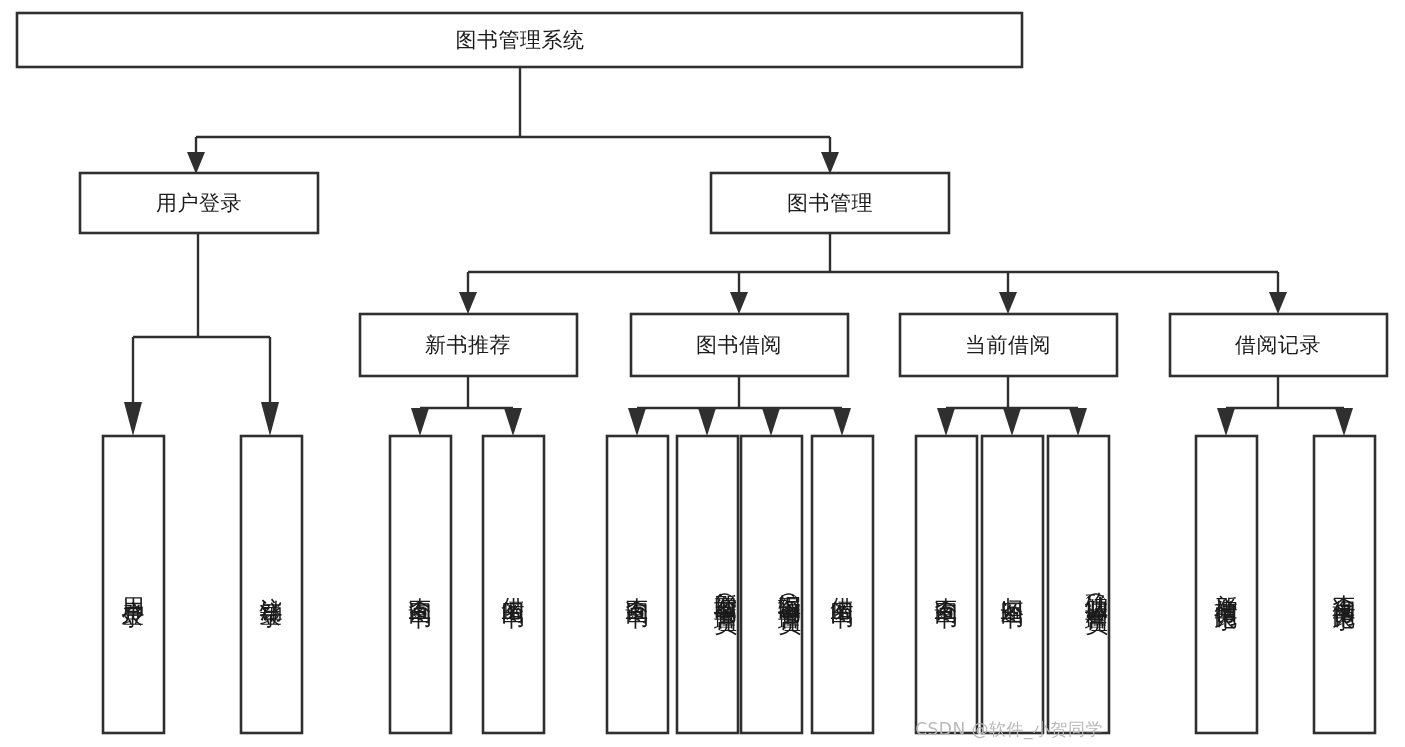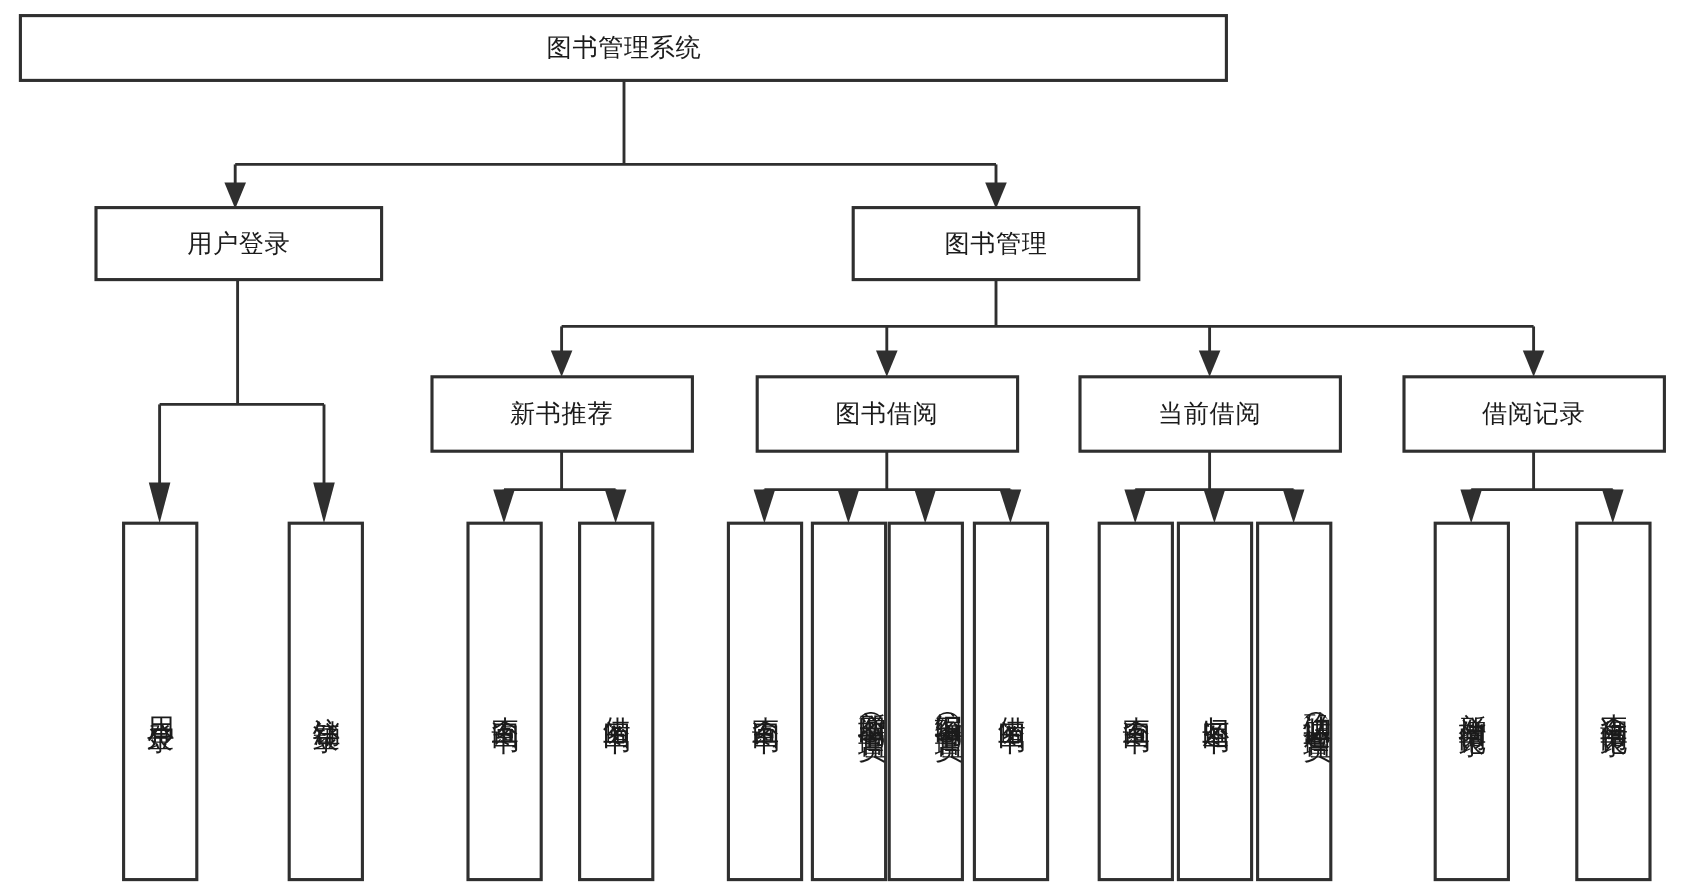--- a/index.html
+++ b/index.html
@@ -204,14 +204,15 @@
   <div class="node-label-v" style="left:741px; top:436px; width:61px; height:297px; align-items:flex-start; padding-top:6px; box-sizing:border-box;">编辑图书（管理员）</div>
   <div class="node-label-v" style="left:812px; top:436px; width:61px; height:297px;">借阅图书</div>
 
   <div class="node-label-v" style="left:916px; top:436px; width:61px; height:297px;">查询图书</div>
   <div class="node-label-v" style="left:982px; top:436px; width:61px; height:297px;">归还图书</div>
   <div class="node-label-v" style="left:1048px; top:436px; width:61px; height:297px; align-items:flex-start; padding-top:6px; box-sizing:border-box;">确认归还（管理员）</div>
 
   <div class="node-label-v" style="left:1196px; top:436px; width:61px; height:297px;">新增借阅记录</div>
   <div class="node-label-v" style="left:1314px; top:436px; width:61px; height:297px;">查询借阅记录</div>
 
+  <div class="watermark">CSDN @软件_小贺同学</div>
 
 </div>
 
 </body></html>

